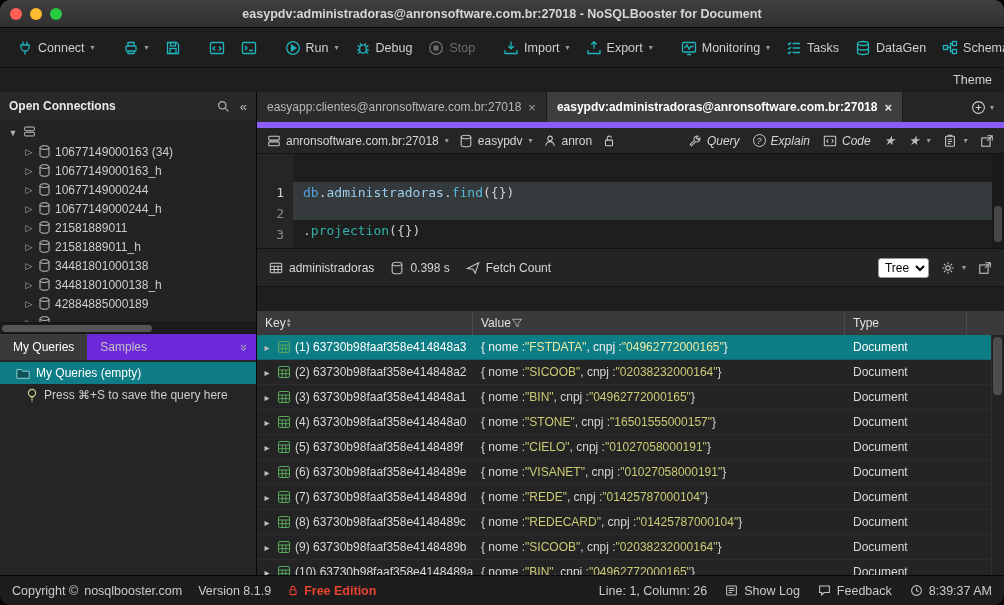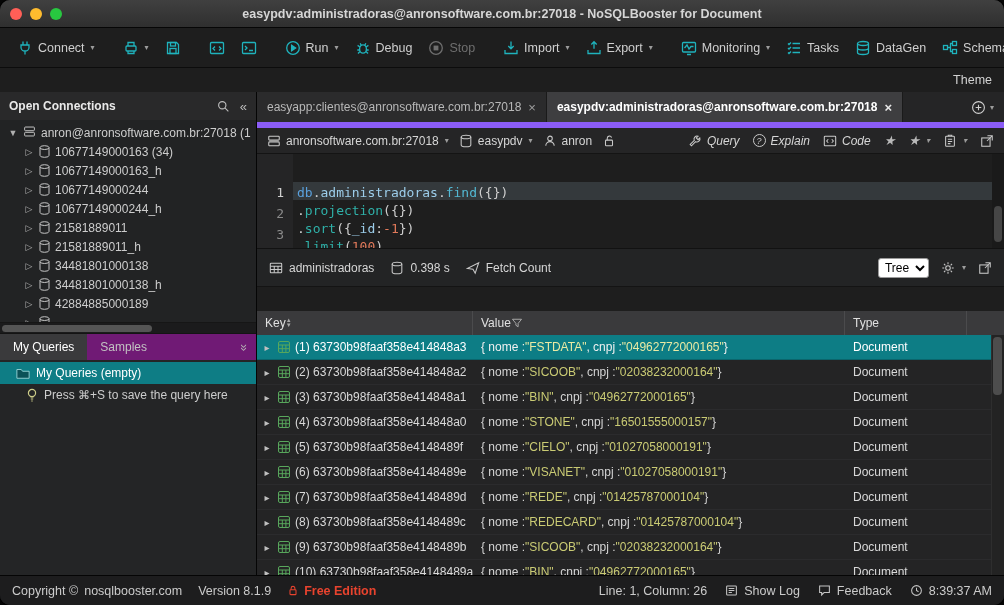--- a/index.html
+++ b/index.html
@@ -46,21 +46,21 @@
   .tree { height:202px; flex:0 0 202px; overflow:hidden; padding-top:3px; }
   .trow { height:19px; display:flex; align-items:center; gap:5px; padding-left:8px; white-space:nowrap; color:#cdcdcd; overflow:hidden; }
   .trow .tw { width:10px; flex:0 0 10px; font-size:9px; color:#b0b0b0; text-align:center; }
   .trow.child { padding-left:24px; }
   .svg-db { stroke:#c6c6c6; fill:none; stroke-width:1; flex:0 0 auto; }
   .server-ic svg { width:13px; height:13px; stroke:#c6c6c6; fill:none; stroke-width:1.2; }
 
   .hscroll { height:11px; flex:0 0 11px; background:#1b1b1c; position:relative; border-top:1px solid #161616; }
   .hthumb { position:absolute; left:2px; top:2px; height:7px; width:150px; background:#555; border-radius:4px; }
 
-  .sb-tabs { height:27px; flex:0 0 27px; display:flex; align-items:stretch; background:#701a75; border-top:1px solid #141414; }
+  .sb-tabs { height:27px; flex:0 0 27px; display:flex; align-items:stretch; background:#6d28d9; border-top:1px solid #141414; }
   .sb-tab { padding:0 13px; display:flex; align-items:center; color:#c2c2c2; font-size:12px; }
   .sb-tab.active { background:#3a3a3c; color:#fff; }
   .sb-tabs .spacer { flex:1; }
   .collapse-down { align-self:center; margin-right:8px; color:#b5b5b5; transform:rotate(90deg); font-size:13px; }
 
   .queries { flex:1; background:#242526; padding-top:2px; }
   .q-selected { height:22px; background:#0e7d85; display:flex; align-items:center; gap:6px; padding-left:16px; color:#fff; }
   .q-selected svg { width:14px; height:12px; fill:#0b5157; stroke:#9fd8da; stroke-width:1; }
   .q-hint { height:22px; display:flex; align-items:center; gap:6px; padding-left:26px; color:#cdcdcd; }
   .q-hint svg { width:12px; height:14px; stroke:#cfcf8a; fill:none; stroke-width:1.2; }
@@ -87,21 +87,21 @@
               display:inline-flex; align-items:center; justify-content:center; font-size:9px; color:#c9c9c9; }
   .star { color:#b9b9b9; font-size:13px; }
 
   .editor { height:95px; flex:0 0 95px; display:flex; font-family:"DejaVu Sans Mono", monospace; font-size:13px;
             position:relative; overflow:hidden; background:#1e1e1e; border-bottom:1px solid #121212; }
   .gutter { width:36px; flex:0 0 36px; background:#252526; color:#8a8a8a; text-align:right;
             padding:28px 9px 0 0; line-height:21px; }
   .gline { height:21px; }
   .gline.current { color:#d0d0d0; }
   .codearea { flex:1; padding-top:28px; line-height:21px; position:relative; }
-  .cline { height:18px; padding-left:4px; white-space:pre; }
+  .cline { height:38px; padding-left:10px; white-space:pre; }
   .cline.current { background:#34393c; }
   .tk-kw{color:#5aa0dc}.tk-id{color:#9ccdea}.tk-fn{color:#53b8d3}.tk-fn2{color:#2fb0a8}.tk-num{color:#e0795a}.tk-pl{color:#cfcfcf}
   .editor .vscroll { position:absolute; right:0; top:0; bottom:0; width:12px; background:#1a1a1a; }
   .editor .vthumb { position:absolute; right:2px; top:52px; width:8px; height:36px; background:#464646; border-radius:4px; }
 
   .results-bar { height:38px; flex:0 0 38px; display:flex; align-items:center; gap:16px; padding:0 12px;
                  background:#232425; border-bottom:1px solid #141414; color:#d6d6d6; }
   .rb-item { display:flex; align-items:center; gap:6px; white-space:nowrap; }
   .rb-item svg { width:14px; height:14px; stroke:#c9c9c9; fill:none; stroke-width:1.2; }
   .rb-right { margin-left:auto; display:flex; align-items:center; gap:12px; }
@@ -285,21 +285,20 @@
       <div class="tree">
         <div class="trow">
           <span class="tw">▼</span>
           <span class="server-ic">
             <svg viewBox="0 0 16 16">
                 <rect x="2" y="2.5" width="12" height="4.5" rx="1"></rect>
                 <rect x="2" y="9" width="12" height="4.5" rx="1"></rect>
                 <path d="M4.5 4.7 h0.01 M4.5 11.2 h0.01"></path>
               </svg>
           </span>
-          <span>anron@anronsoftware.com.br:27018 (1</span>
         </div>
         <div>
             <div class="trow child">
               <span class="tw">▷</span>
               <svg class="svg-db" width="11" height="13" viewBox="0 0 11 13">
                 <ellipse cx="5.5" cy="2.6" rx="4.5" ry="1.9"></ellipse>
                 <path d="M1 2.6 v7.8 a4.5 1.9 0 0 0 9 0 v-7.8"></path>
               </svg>
               <span>10677149000163 (34)</span>
             </div>

